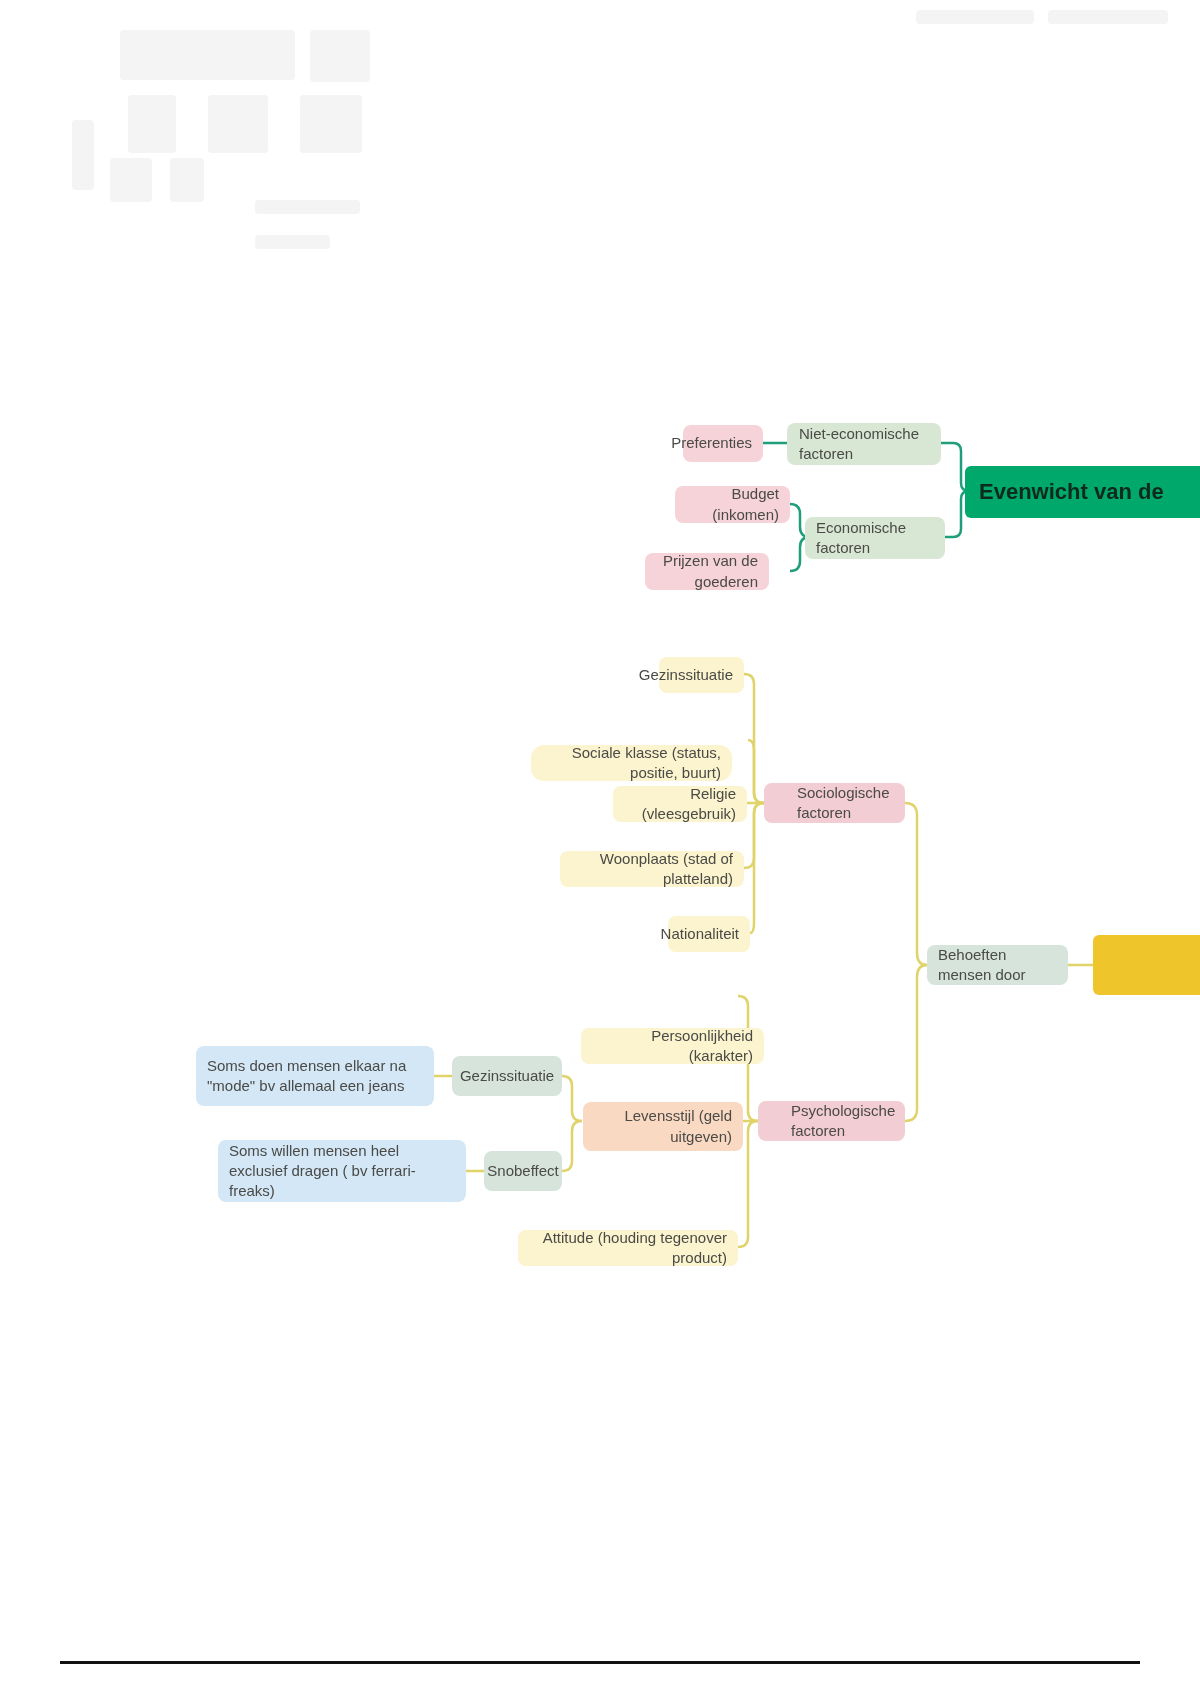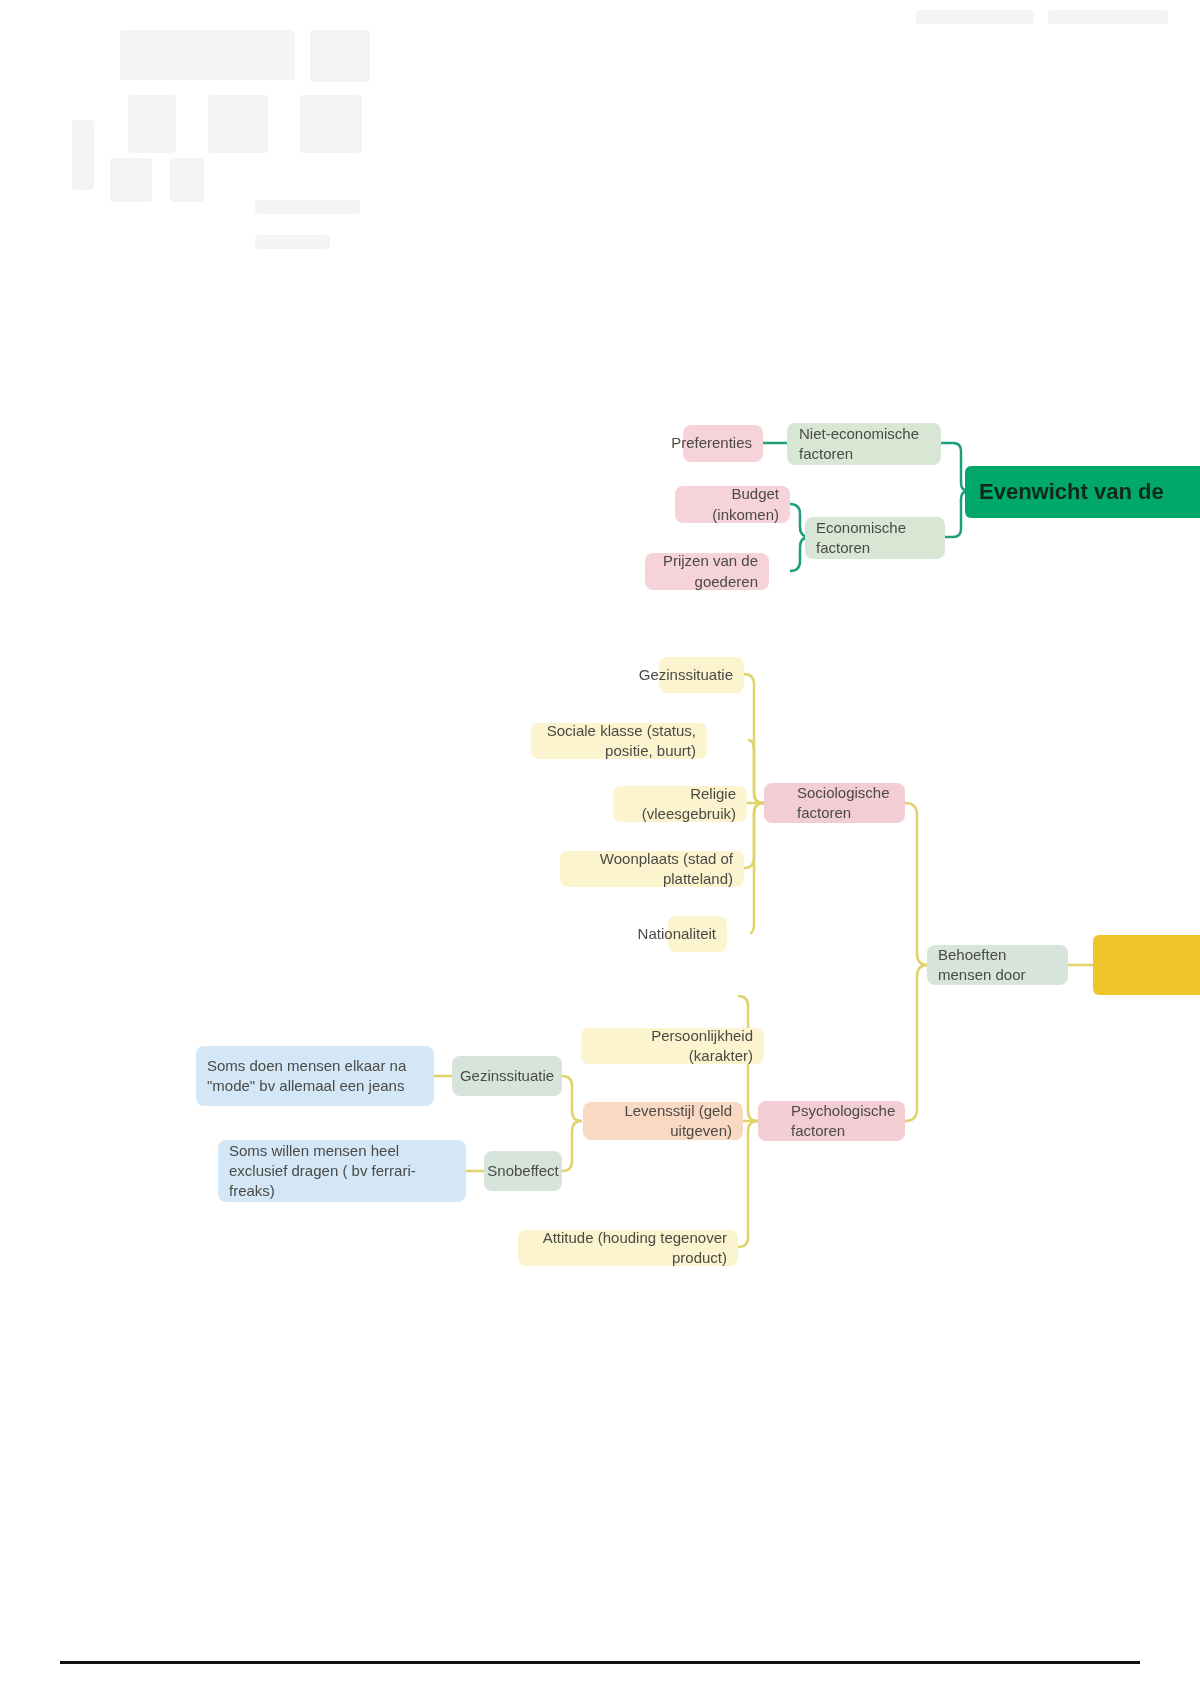--- a/index.html
+++ b/index.html
@@ -142,33 +142,33 @@
   <div class="node n-pink right" style="left:645px;top:553px;width:124px;height:37px;">Prijzen van de goederen</div>
 
   <div class="node n-greenpale left" style="left:787px;top:423px;width:154px;height:42px;padding-left:12px;">Niet-economische factoren</div>
 
   <div class="node n-greenpale left" style="left:805px;top:517px;width:140px;height:42px;">Economische factoren</div>
 
   <div class="node n-rootgreen left" style="left:965px;top:466px;width:250px;height:52px;padding-left:14px;">Evenwicht van de</div>
 
   <div class="node n-yellow right" style="left:659px;top:657px;width:85px;height:36px;">Gezinssituatie</div>
 
-  <div class="node n-yellow right" style="left:531px;top:723px;width:176px;height:36px;">Sociale klasse (status, positie, buurt)</div>
+  <div class="node n-yellow right" style="left:531px;top:745px;width:201px;height:36px;border-radius:13px;">Sociale klasse (status, positie, buurt)</div>
 
   <div class="node n-yellow right" style="left:613px;top:786px;width:134px;height:36px;">Religie (vleesgebruik)</div>
 
   <div class="node n-yellow right" style="left:560px;top:851px;width:184px;height:36px;">Woonplaats (stad of platteland)</div>
 
-  <div class="node n-yellow right" style="left:668px;top:916px;width:59px;height:36px;">Nationaliteit</div>
+  <div class="node n-yellow right" style="left:668px;top:916px;width:82px;height:36px;">Nationaliteit</div>
 
   <div class="node n-pink2 left" style="left:764px;top:783px;width:141px;height:40px;">Sociologische factoren</div>
 
   <div class="node n-yellow right" style="left:581px;top:1028px;width:183px;height:36px;">Persoonlijkheid (karakter)</div>
 
-  <div class="node n-orange right" style="left:583px;top:1102px;width:160px;height:38px;">Levensstijl (geld uitgeven)</div>
+  <div class="node n-orange right" style="left:583px;top:1102px;width:160px;height:49px;">Levensstijl (geld uitgeven)</div>
 
   <div class="node n-yellow right" style="left:518px;top:1230px;width:220px;height:36px;">Attitude (houding tegenover product)</div>
 
   <div class="node n-pink2 left" style="left:758px;top:1101px;width:147px;height:40px;">Psychologische factoren</div>
 
   <div class="node n-greengray center" style="left:452px;top:1056px;width:110px;height:40px;">Gezinssituatie</div>
 
   <div class="node n-greengray center" style="left:484px;top:1151px;width:78px;height:40px;">Snobeffect</div>
 
   <div class="node n-blue left" style="left:196px;top:1046px;width:238px;height:60px;align-items:center;">Soms doen mensen elkaar na "mode" bv allemaal een jeans</div>

